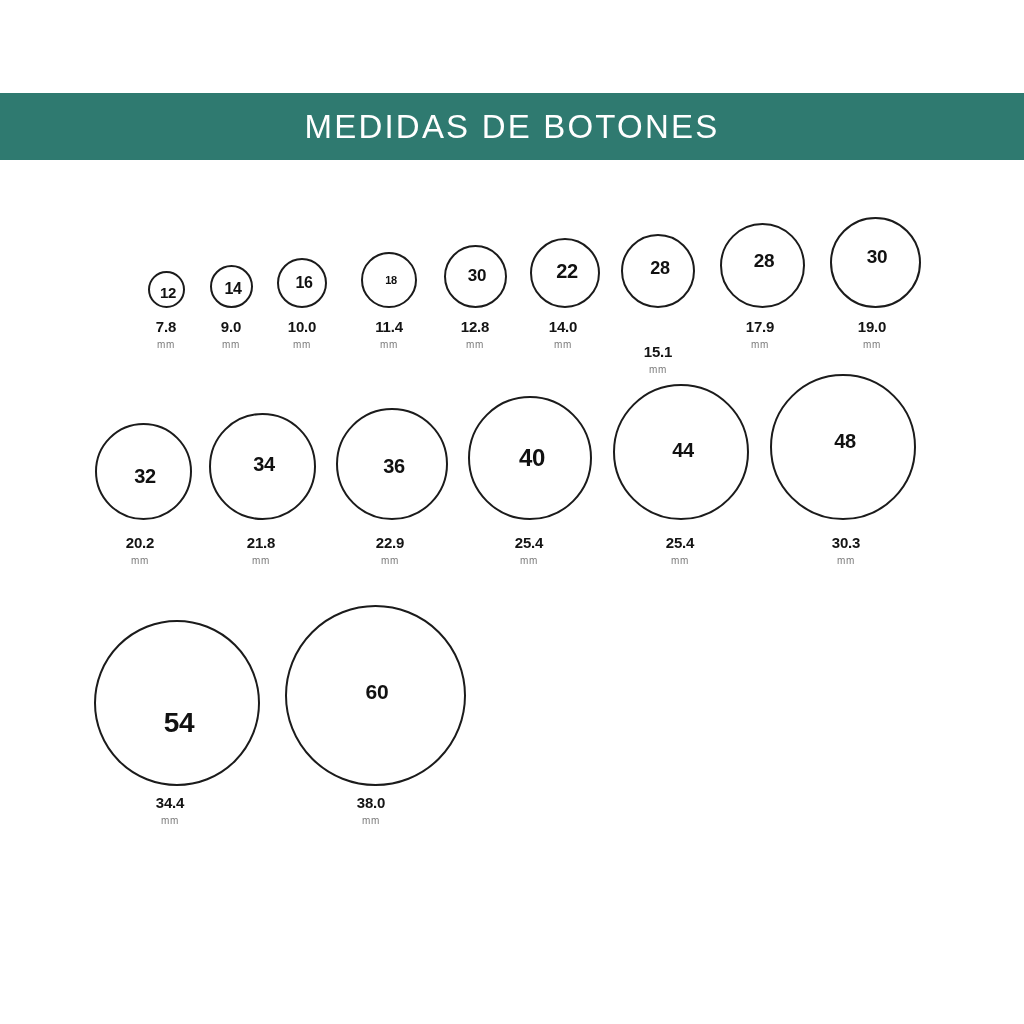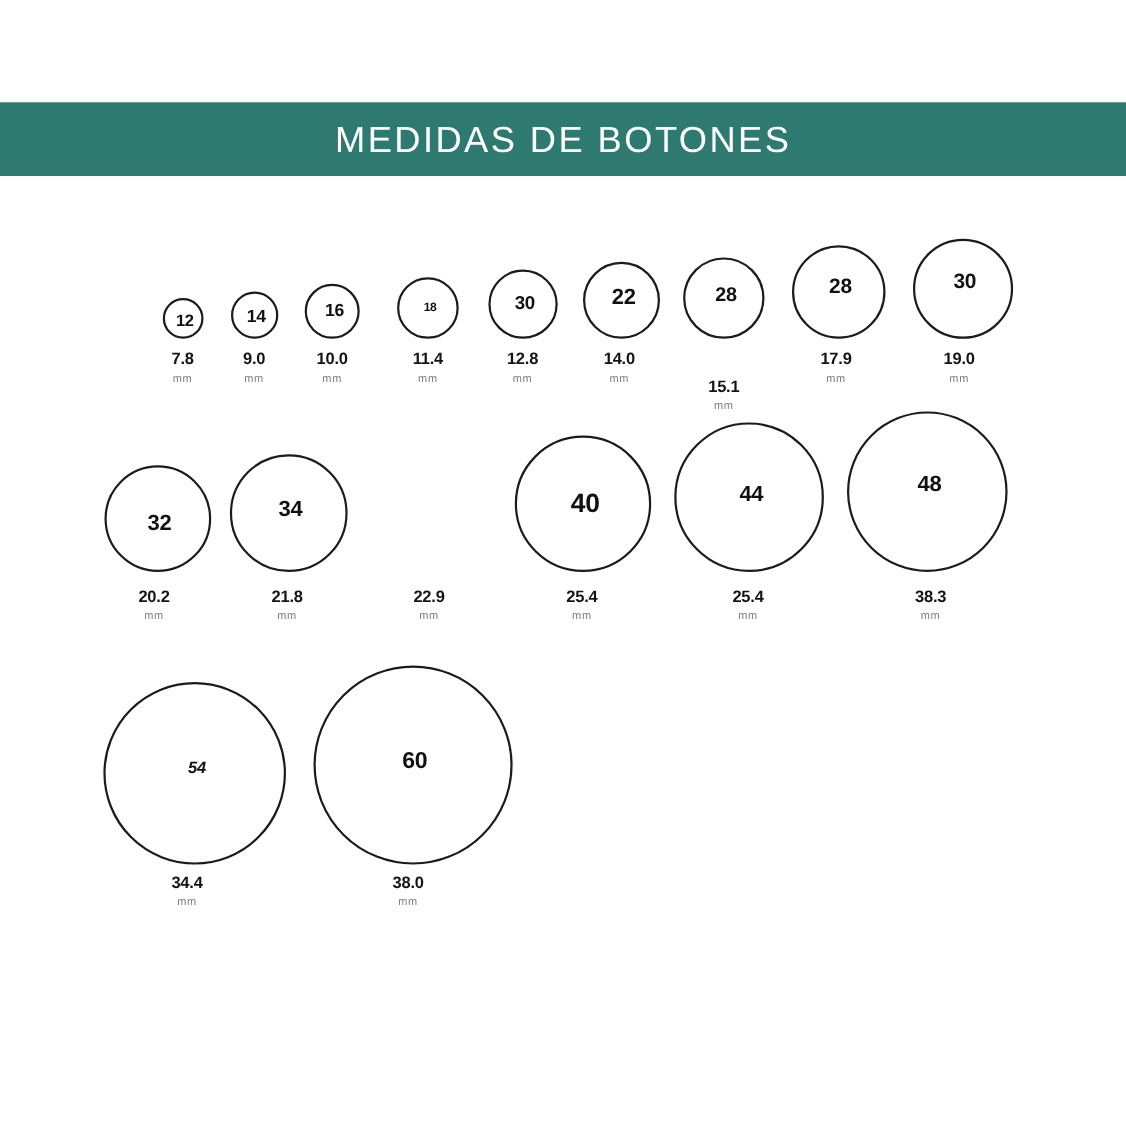--- a/index.html
+++ b/index.html
@@ -203,20 +203,25 @@
           </div>
           <div class="btn-item" style="left: 208.5px; width: 107px; height: 107px;">
             <div class="circle" style="width: 107px; height: 107px; border-color: rgb(27, 27, 27); border-width: 2.4px;">
               <span class="size-label" style="font-size: 20px; left: 53.5px; top: 48.5px;">34</span>
             </div>
           </div>
           <div class="mm-block" style="left: 261px; top: 162px;">
             <span class="mm-value">21.8</span>
             <span class="mm-unit" style="color: rgb(124, 124, 124);">mm</span>
           </div>
+          <div class="btn-item" style="left: 336px; width: 112px; height: 112px;">
+            <div class="circle" style="width: 112px; height: 112px; border-color: rgb(27, 27, 27); border-width: 2.4px;">
+              <span class="size-label" style="font-size: 20px; left: 56px; top: 56px;">36</span>
+            </div>
+          </div>
           <div class="mm-block" style="left: 390px; top: 162px;">
             <span class="mm-value">22.9</span>
             <span class="mm-unit" style="color: rgb(124, 124, 124);">mm</span>
           </div>
           <div class="btn-item" style="left: 468px; width: 124px; height: 124px;">
             <div class="circle" style="width: 124px; height: 124px; border-color: rgb(27, 27, 27); border-width: 2.4px;">
               <span class="size-label" style="font-size: 24px; left: 62px; top: 60px;">40</span>
             </div>
           </div>
           <div class="mm-block" style="left: 529px; top: 162px;">
@@ -231,30 +236,30 @@
           <div class="mm-block" style="left: 680px; top: 162px;">
             <span class="mm-value">25.4</span>
             <span class="mm-unit" style="color: rgb(124, 124, 124);">mm</span>
           </div>
           <div class="btn-item" style="left: 770px; width: 146px; height: 146px;">
             <div class="circle" style="width: 146px; height: 146px; border-color: rgb(27, 27, 27); border-width: 2.4px;">
               <span class="size-label" style="font-size: 20px; left: 73px; top: 65px;">48</span>
             </div>
           </div>
           <div class="mm-block" style="left: 846px; top: 162px;">
-            <span class="mm-value">38.3</span>
+            <span class="mm-value">30.3</span>
             <span class="mm-unit" style="color: rgb(124, 124, 124);">mm</span>
           </div>
         </div>
       </div>
       <div class="row" style="top: 600px; height: 186px;">
         <div class="row-inner">
           <div class="btn-item" style="left: 94px; width: 166px; height: 166px;">
             <div class="circle" style="width: 166px; height: 166px; border-color: rgb(27, 27, 27); border-width: 2.4px;">
-              <span class="size-label" style="font-size: 15px; left: 83px; top: 76px; font-style: italic;">54</span>
+              <span class="size-label" style="font-size: 28px; left: 83px; top: 101px;">54</span>
             </div>
           </div>
           <div class="mm-block" style="left: 170px; top: 194px;">
             <span class="mm-value">34.4</span>
             <span class="mm-unit" style="color: rgb(124, 124, 124);">mm</span>
           </div>
           <div class="btn-item" style="left: 284.5px; width: 181px; height: 181px;">
             <div class="circle" style="width: 181px; height: 181px; border-color: rgb(27, 27, 27); border-width: 2.4px;">
               <span class="size-label" style="font-size: 21px; left: 90.5px; top: 84.5px;">60</span>
             </div>

